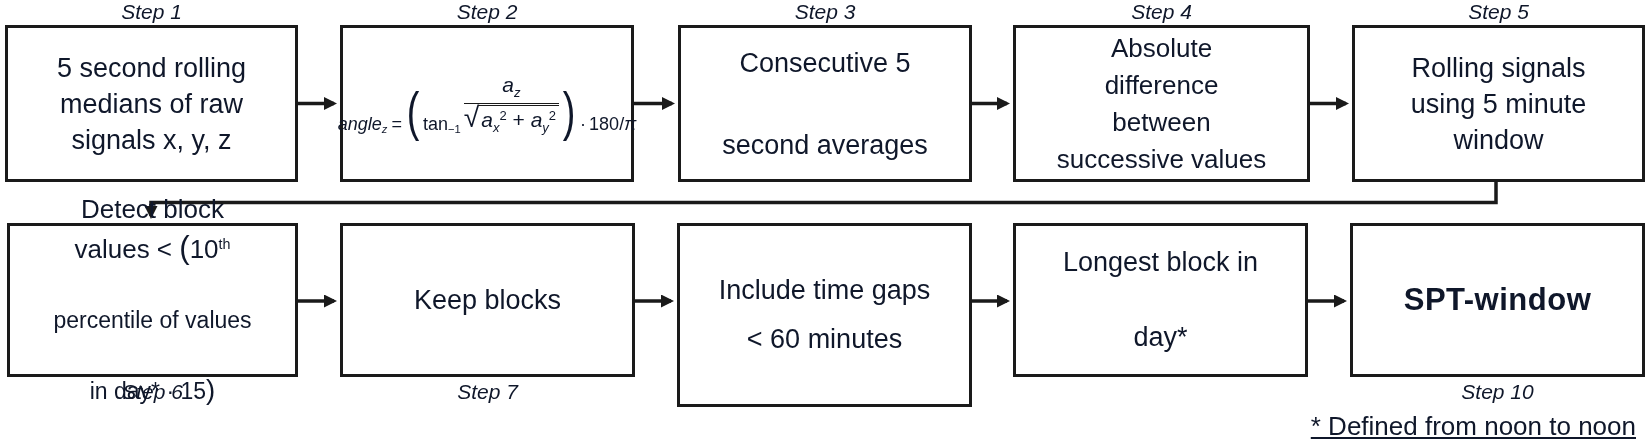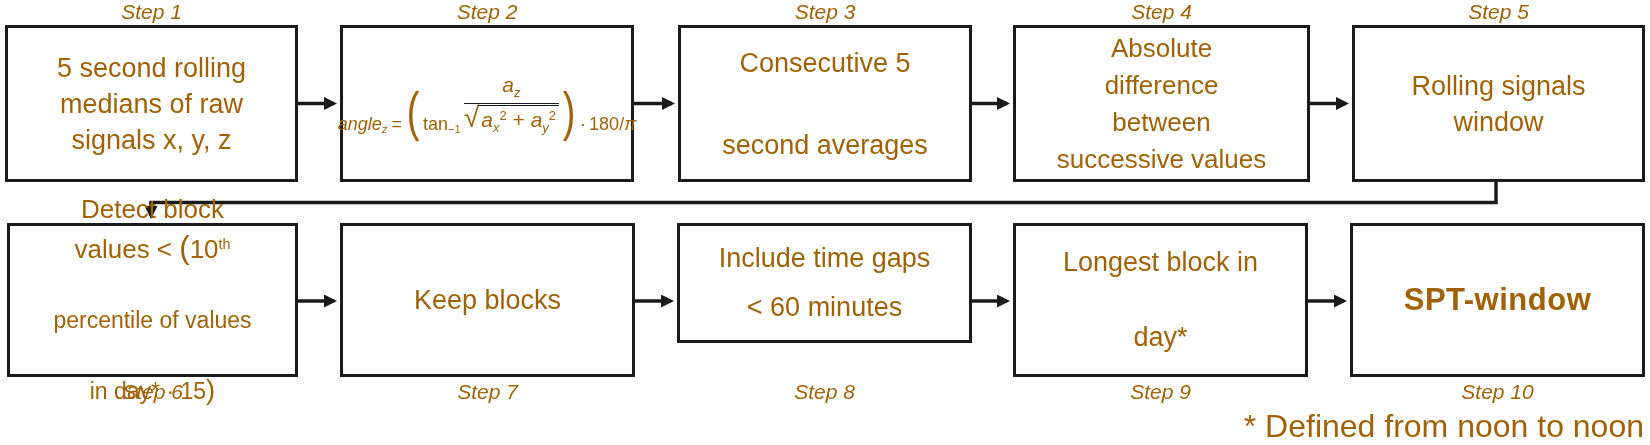--- a/index.html
+++ b/index.html
@@ -1,18 +1,18 @@
 <!DOCTYPE html>
 <html><head>
 <meta charset="utf-8">
 <style>
   html, body { margin:0; padding:0; background:#ffffff; }
   .canvas {
     position:relative; width:1650px; height:445px; background:#ffffff;
-    font-family:"Liberation Sans", sans-serif; color:#a16207; overflow:hidden;
+    font-family:"Liberation Sans", sans-serif; color:#0f172a; overflow:hidden;
   }
   .connectors { position:absolute; left:0; top:0; width:1650px; height:445px; pointer-events:none; }
   .conn { fill:none; stroke:#1a1a1a; stroke-width:3.5px; }
 
   .box {
     position:absolute; box-sizing:border-box; border:3px solid #1a1a1a; background:#ffffff;
     display:flex; flex-direction:column; align-items:center; justify-content:center;
     text-align:center;
   }
   .box .line { font-size:27px; line-height:36px; white-space:nowrap; }
@@ -29,21 +29,21 @@
   #l5 { left:1352px; top:1px; width:293px; }
   #b1 { left:5px;    top:25px; width:293px; height:157px; }
   #b2 { left:340px;  top:25px; width:294px; height:157px; }
   #b3 { left:678px;  top:25px; width:294px; height:157px;gap:44px; }
   #b4 { left:1013px; top:25px; width:297px; height:157px; }
   #b5 { left:1352px; top:25px; width:293px; height:157px; }
 
   
   #b6  { left:7px;    top:223px; width:291px; height:154px; }
   #b7  { left:340px;  top:223px; width:295px; height:154px; }
-  #b8  { left:677px;  top:223px; width:295px; height:120px; }
+  #b8  { left:677px;  top:223px; width:295px; height:184px; }
   #b9  { left:1013px; top:223px; width:295px; height:154px;gap:40px; }
   #b10 { left:1350px; top:223px; width:295px; height:154px; }
   #l6  { left:7px;    top:381px; width:291px; }
   #l7  { left:340px;  top:381px; width:295px; }
   #l8  { left:677px;  top:381px; width:295px; }
   #l9  { left:1013px; top:381px; width:295px; }
   #l10 { left:1350px; top:381px; width:295px; }
 
   #b3 .line { line-height:38px; }
   #b4 .line { font-size:26px; line-height:37px; }
@@ -79,21 +79,21 @@
     display:inline-flex; flex-direction:column; align-items:center;
     font-size:21px; line-height:1.2; margin:0 3px;
   }
   .formula .num { padding:0 2px 2px; }
   .formula .den { display:inline-flex; align-items:flex-start; border-top:1.6px solid #1a1a1a; padding-top:1px; }
   .formula .radical { font-size:1.35em; line-height:0.85; font-style:normal; margin-right:-1px; }
   .formula .radicand { border-top:1.5px solid #1a1a1a; padding:1px 3px 0; }
   .formula .mult { margin:0 3px 0 4px; }
 
   .footnote {
-    position:absolute; right:6px; top:411px; font-size:32px; line-height:30px; white-space:nowrap;
+    position:absolute; right:14px; top:411px; font-size:26px; line-height:30px; white-space:nowrap;text-decoration:underline;
   }
 </style>
 </head>
 <body>
 
 <div class="canvas">
 
   <svg class="connectors" viewBox="0 0 1650 445" xmlns="http://www.w3.org/2000/svg">
     <defs>
       <marker id="ah" viewBox="0 0 13 13" refX="10" refY="6.5" markerWidth="13" markerHeight="13" orient="auto" markerUnits="userSpaceOnUse">
@@ -157,20 +157,21 @@
 
   <div class="box" id="b4">
     <div class="line">Absolute</div>
     <div class="line">difference</div>
     <div class="line">between</div>
     <div class="line">successive values</div>
   </div>
 
   <div class="box" id="b5">
     <div class="line">Rolling signals</div>
+    <div class="line">using 5 minute</div>
     <div class="line">window</div>
   </div>
 
   <div class="box" id="b6">
     <div class="l-big"><span>Detect block</span></div>
     <div class="l-big"><span>values &lt; </span><span class="paren">(</span><span>10</span><sup>th</sup></div>
     <div class="l-small"><span>percentile of values</span></div>
     <div class="l-small"><span>in day* · 15</span><span class="paren">)</span></div>
   </div>
 
@@ -187,19 +188,17 @@
     <div class="line">Longest block in</div>
     <div class="line">day*</div>
   </div>
 
   <div class="box" id="b10">
     <div class="title">SPT-window</div>
   </div>
 
   <div class="step-label" id="l6">Step 6</div>
   <div class="step-label" id="l7">Step 7</div>
-  <div class="step-label" id="l8">Step 8</div>
-  <div class="step-label" id="l9">Step 9</div>
   <div class="step-label" id="l10">Step 10</div>
 
   <div class="footnote">* Defined from noon to noon</div>
 
 </div>
 
 </body></html>

